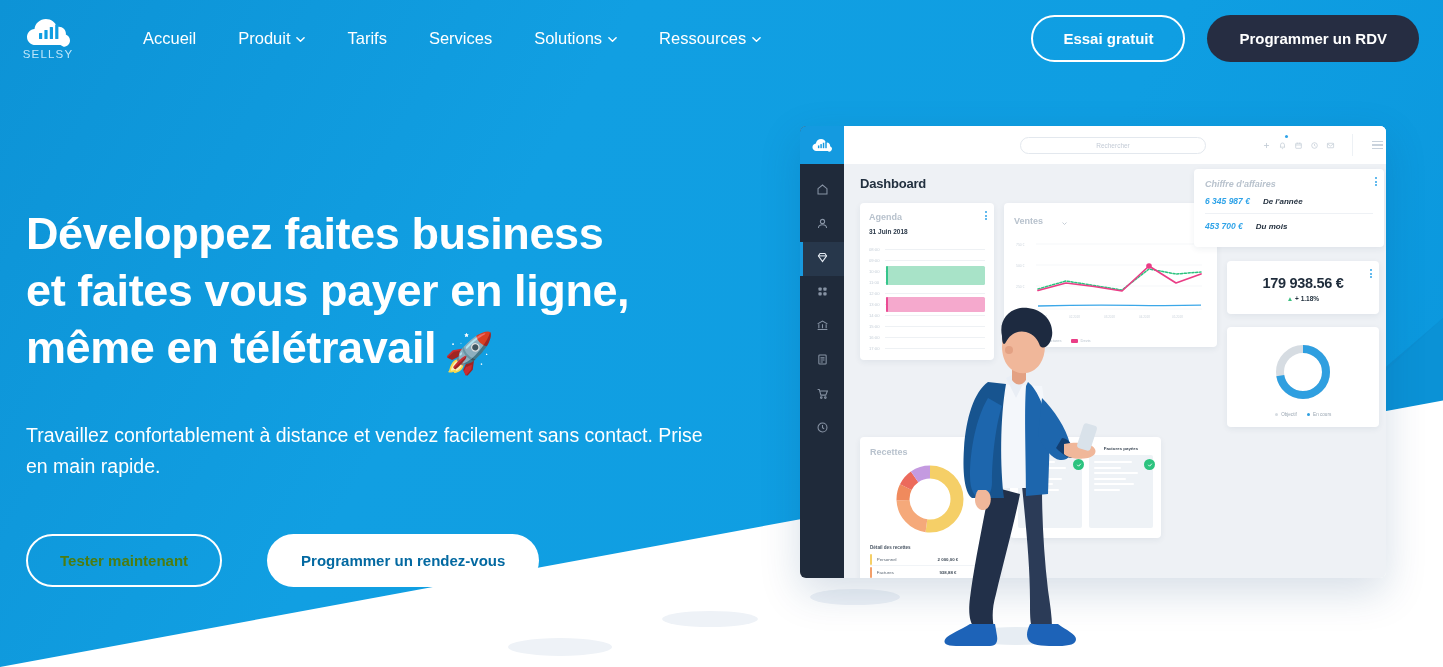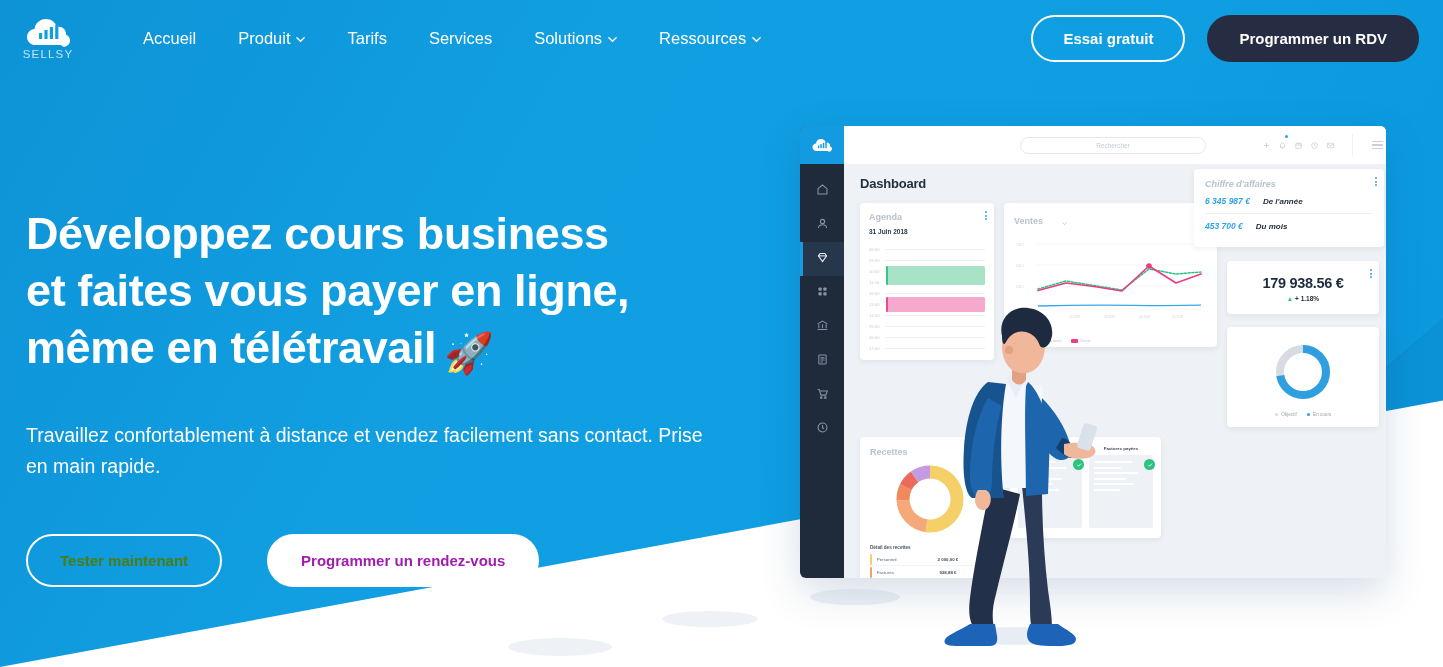--- a/index.html
+++ b/index.html
@@ -77,21 +77,21 @@
     color:#ffffff; font-size:19.5px; line-height:31px; margin-top:38px;
     font-weight:400; max-width:680px;
   }
   .hero-ctas { display:flex; align-items:center; gap:45px; margin-top:52px; }
   .btn-ghost {
     border:2px solid #ffffff; color:#4d7c0f; background:transparent;
     border-radius:32px; padding:16px 32px; font-size:15px; font-weight:bold;
     cursor:pointer; white-space:nowrap; font-family:"Liberation Sans", sans-serif;
   }
   .btn-white {
-    background:#ffffff; color:#a21caf; border:none;
+    background:#ffffff; color:#0369a1; border:none;
     border-radius:32px; padding:18px 34px; font-size:15px; font-weight:bold;
     cursor:pointer; white-space:nowrap; font-family:"Liberation Sans", sans-serif;
   }
 
   
   .mock {
     position:absolute; left:800px; top:126px; width:586px; height:452px; z-index:20;
   }
   .mock-win {
     position:absolute; inset:0; background:#ffffff; border-radius:6px;
@@ -280,21 +280,21 @@
   </nav>
 
   <div class="header-actions">
     <button class="btn-outline-white">Essai gratuit</button>
     <button class="btn-dark">Programmer un RDV</button>
   </div>
 </div>
 
 <div class="hero">
   <h1>
-    <span>Développez cours business</span><br>
+    <span>Développez faites business</span><br>
     <span>et faites vous payer en ligne,</span><br>
     <span>même en télétravail</span><span class="rk">🚀</span>
   </h1>
   <p>Travaillez confortablement à distance et vendez facilement sans contact. Prise en main rapide.</p>
   <div class="hero-ctas">
     <button class="btn-ghost">Tester maintenant</button>
     <button class="btn-white">Programmer un rendez-vous</button>
   </div>
 </div>
 

